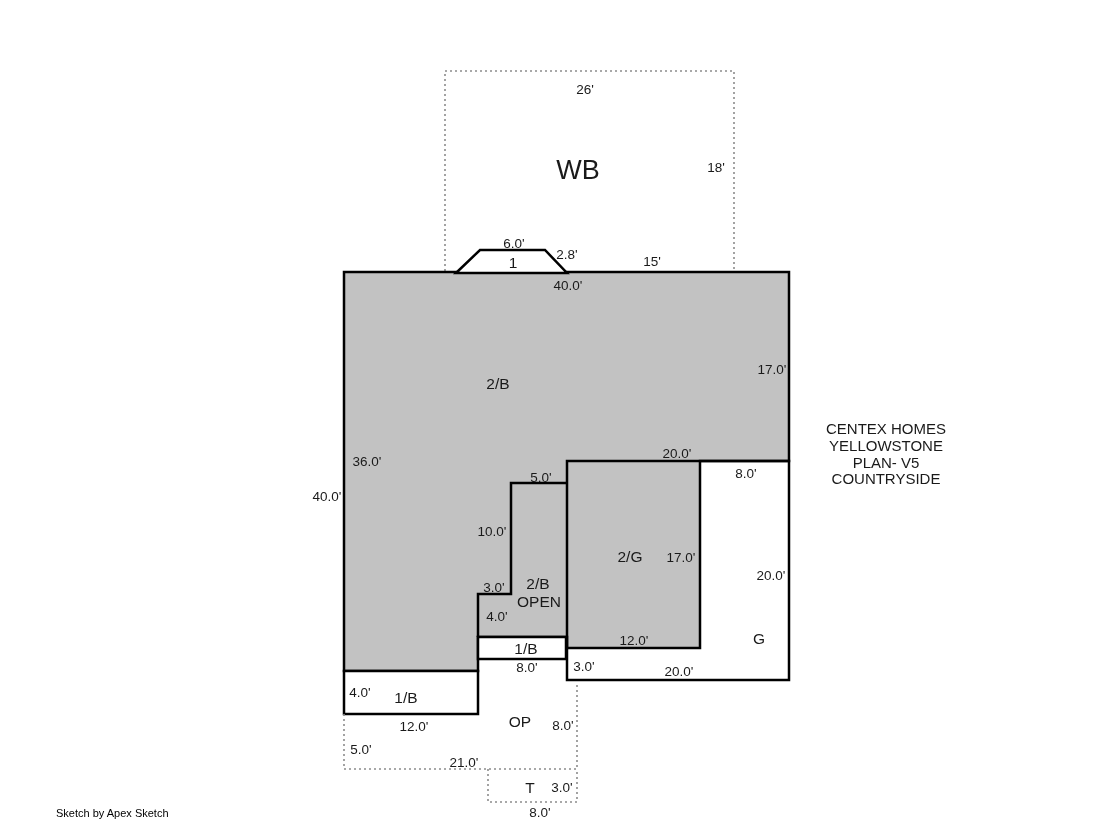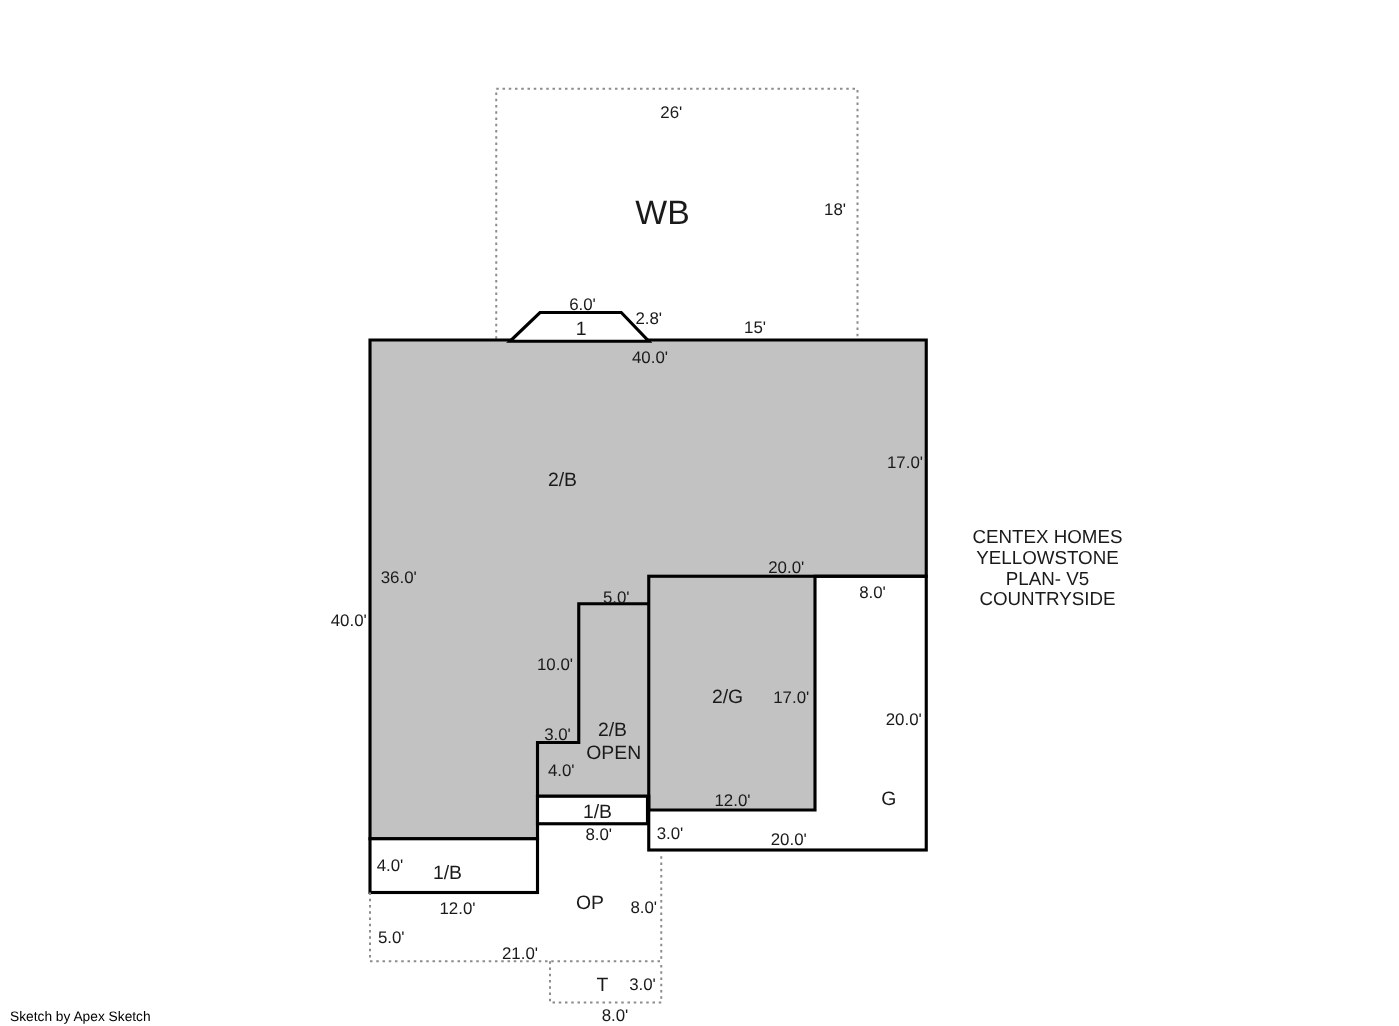--- a/index.html
+++ b/index.html
@@ -8,20 +8,21 @@
     background: #ffffff;
     width: 1119px;
     height: 821px;
     overflow: hidden;
     font-family: "Liberation Sans", sans-serif;
   }
   .canvas-wrap {
     position: relative;
     width: 885px;
     height: 821px;
+    margin-left: 48px;
   }
   svg { display: block; }
   text {
     font-family: "Liberation Sans", sans-serif;
     fill: #1a1a1a;
   }
   .dim  { font-size: 13.5px; }
   .area { font-size: 15.5px; }
   .big  { font-size: 27px; }
   .annot { font-size: 15px; }

